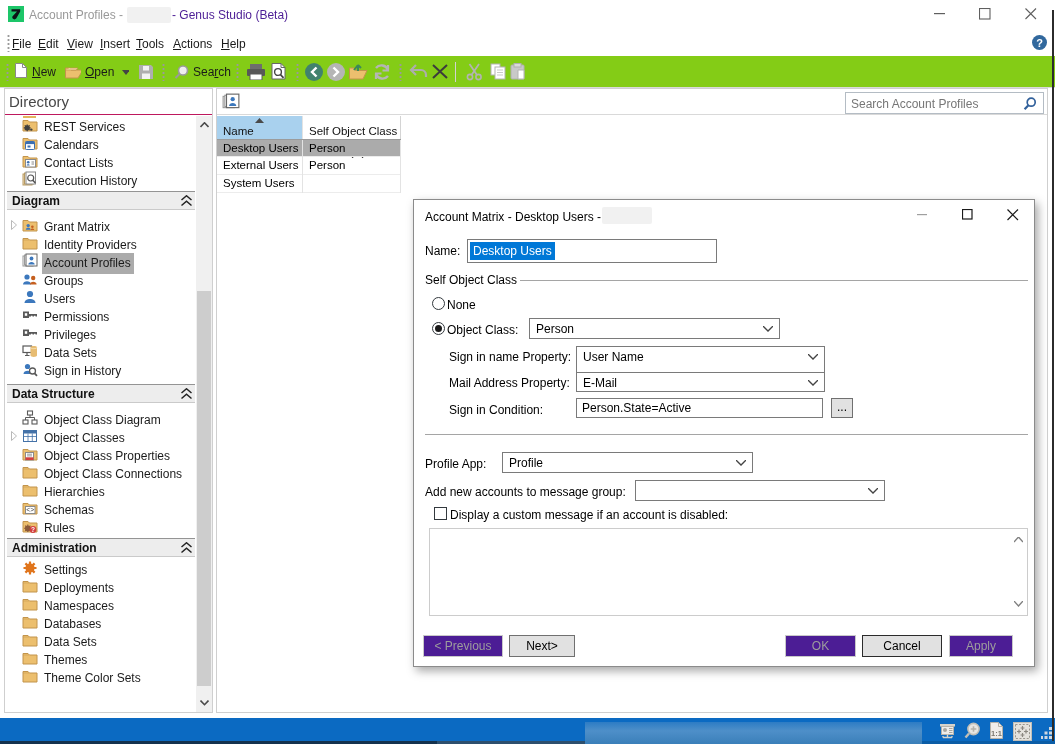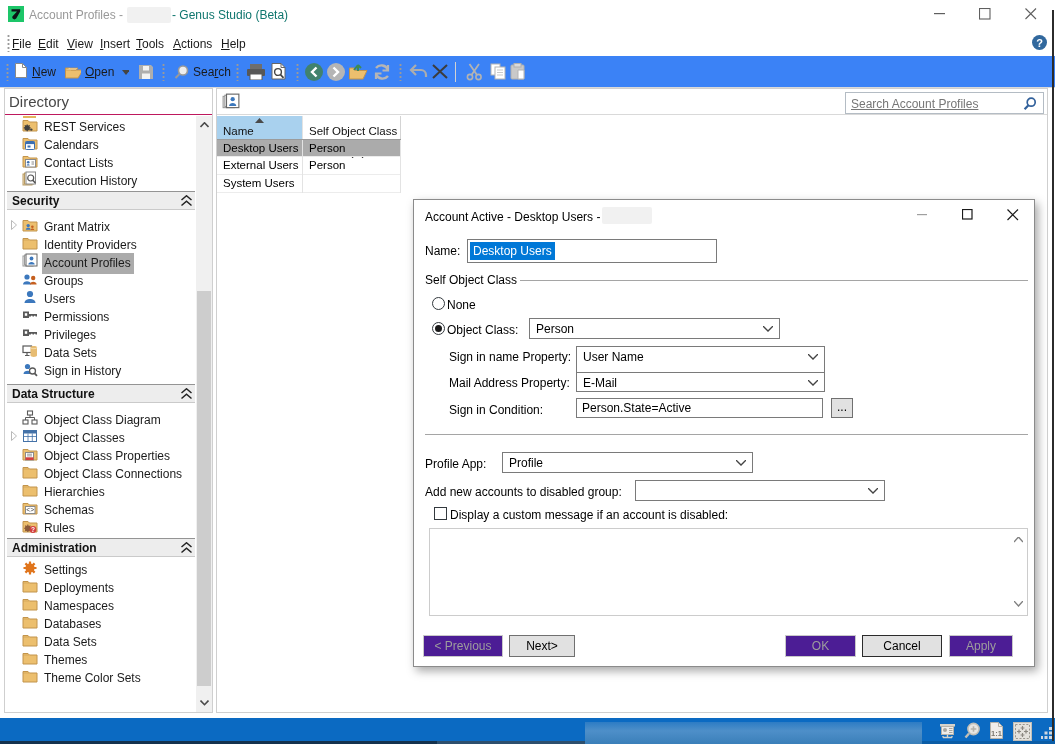--- a/index.html
+++ b/index.html
@@ -5,21 +5,21 @@
   * { margin:0; padding:0; box-sizing:border-box; }
   html,body { width:1055px; height:744px; overflow:hidden; }
   body { font-family:"Liberation Sans", sans-serif; font-size:12px; color:#000; background:#fff; position:relative; }
   .abs { position:absolute; }
   
   #titlebar { position:absolute; left:0; top:0; width:1055px; height:30px; background:#fff;padding-left:14px; }
   #title-text { position:absolute; left:29px; top:8px; color:#999; font-size:12px; white-space:pre; }
   #title-blur { position:absolute; left:127px; top:7px; width:44px; height:16px; background:#f1f1f1; border-radius:2px; }
   #menubar { position:absolute; left:0; top:30px; width:1055px; height:26px; background:#fff; }
   .menu-item { position:absolute; top:7px; color:#1a1a1a; }
-  #toolbar { position:absolute; left:0; top:56px; width:1055px; height:31px; background:#3b82f6; }
+  #toolbar { position:absolute; left:0; top:56px; width:1055px; height:31px; background:#84cc16; }
   .grip { position:absolute; width:3px; height:18px; top:7px;
      background-image:radial-gradient(circle, #9a9a9a 1px, transparent 1.2px);
      background-size:3px 4px; background-repeat:repeat-y; }
   .tbtxt { position:absolute; top:9px; color:#1a1a1a; }
   #topline { position:absolute; left:0; top:87px; width:1055px; height:1px; background:#d9d9d9; }
   
   #sidebar { position:absolute; left:4px; top:88px; width:209px; height:625px; background:#fff; border:1px solid #cfcfcf; }
   #sb-head { position:absolute; left:0; top:0; width:207px; height:26px; border-bottom:1px solid #be185d; }
   #sb-head span { position:absolute; left:4px; top:4px; font-size:15px; color:#474747; }
   #sb-body { position:absolute; left:0; top:27px; width:190px; height:596px; overflow:hidden; }
@@ -31,21 +31,21 @@
   .sec-head b { position:absolute; left:5px; top:2px; font-size:12px; color:#111; }
   .sec-head svg { position:absolute; right:3px; top:3px; }
   #sb-scroll { position:absolute; right:0; top:27px; width:16px; height:596px; background:#f0f0f0; }
   #sb-thumb { position:absolute; left:1px; top:175px; width:14px; height:395px; background:#cdcdcd; }
   .scr-arrow { position:absolute; left:0; width:16px; height:17px; background:#f0f0f0; text-align:center; }
   
   #mainpanel { position:absolute; left:216px; top:88px; width:832px; height:625px; background:#fff; border:1px solid #cfcfcf; }
   #mp-head { position:absolute; left:0; top:0; width:830px; height:26px; border-bottom:1px solid #d9d9d9; }
   #mp-head .t { position:absolute; left:27px; top:5px; font-size:14px; color:#1f1f1f;margin-top:48px; }
   #searchbox { position:absolute; right:3px; top:3px; width:199px; height:22px; border:1px solid #b4bcc4; }
-  #searchbox span { position:absolute; left:5px; top:4px; color:#767676; font-size:12px;text-decoration:underline; }
+  #searchbox span { position:absolute; left:5px; top:4px; color:#767676; font-size:12px; }
   
   #grid { position:absolute; left:0; top:27px; width:184px; }
   #grid span, .grow div { white-space:nowrap; } .grow { font-size:11.5px; }
   .hdr-row { height:23px; border-bottom:1px solid #d4d4d4; position:relative; }
   .hcell-name { position:absolute; left:0; top:0; width:86px; height:23px; background:#a9d1ee; border-right:1px solid #e3e3e3; }
   .hcell-soc { position:absolute; left:86px; top:0; width:98px; height:23px; background:#fff; border-right:1px solid #d4d4d4; }
   .hdr-row span { position:absolute; left:6px; top:9px; color:#111; font-size:11.5px; }
   .grow { height:18px; position:relative; border-bottom:1px solid #ececec; }
   .grow .c1 { position:absolute; left:0; top:0; width:86px; height:18px; border-right:1px solid #e3e3e3; padding:2px 0 0 6px; }
   .grow .c2 { position:absolute; left:86px; top:0; width:98px; height:18px; border-right:1px solid #e3e3e3; padding:2px 0 0 6px; }
@@ -77,21 +77,21 @@
 </head>
 <body>
 
 <div id="titlebar">
   <svg class="abs" style="left:8px;top:6px" width="16" height="16">
     <rect width="16" height="16" fill="#1dc669"></rect>
     <path d="M3.5 3.2 H12.2 V5.4 L8.2 12.6 C6.6 14.4 3.6 13 4.4 10.6 L9 5.4 H3.5 Z" fill="#0d1117"></path>
   </svg>
   <span id="title-text">Account Profiles - </span>
   <div id="title-blur"></div>
-  <span id="title-text2" class="abs" style="left:172px;top:8px;color:#0f766e">- Genus Studio (Beta)</span>
+  <span id="title-text2" class="abs" style="left:172px;top:8px;color:#4c1d95">- Genus Studio (Beta)</span>
 
   <svg class="abs" style="left:934px;top:13px" width="12" height="2">
       <rect width="11" height="1.2" fill="#5f5f5f"></rect>
     </svg>
   <svg class="abs" style="left:979px;top:8px" width="12" height="12">
       <rect x="0.5" y="0.5" width="10.5" height="10.5" fill="none" stroke="#5f5f5f" stroke-width="1.1"></rect>
     </svg>
   <svg class="abs" style="left:1025px;top:8px" width="12" height="12">
       <path d="M0.5 0.5 L11 11 M11 0.5 L0.5 11" stroke="#5f5f5f" stroke-width="1.1"></path>
     </svg>
@@ -236,21 +236,21 @@
           <rect x="1" y="3" width="9" height="11" fill="#f3e1be" stroke="#b79a62"></rect>
           <rect x="2.5" y="2" width="9" height="11" fill="#fdf6e6" stroke="#b79a62"></rect>
           <rect x="4" y="1" width="9.5" height="12" fill="#fff" stroke="#8a8a8a"></rect>
           <circle cx="8.7" cy="7" r="3" fill="#fff" stroke="#555" stroke-width="1.2"></circle>
           <path d="M10.8 9.3 L13.3 12" stroke="#555" stroke-width="1.6"></path>
         </svg>
         <span class="lbl">Execution History</span>
       </div>
       <div style="height:3px"></div>
       <div class="sec-head">
-        <b>Security</b>
+        <b>Diagram</b>
         <svg width="11" height="12">
           <path d="M0.5 5 L5.5 0.8 L10.5 5 M0.5 10.5 L5.5 6.3 L10.5 10.5" fill="none" stroke="#222" stroke-width="1.5"></path>
         </svg>
       </div>
       <div style="height:6px"></div>
       <div class="tree-item">
         <svg class="exp" width="10" height="10">
           <path d="M2.5 0.5 L7.5 5 L2.5 9.5 Z" fill="none" stroke="#b9b9b9"></path>
         </svg>
         <svg class="ico" viewBox="0 0 16 16">
@@ -508,21 +508,21 @@
         <div class="c2">Person</div>
       </div>
     <div class="grow">
         <div class="c1">System Users</div>
         <div class="c2"></div>
       </div>
   </div>
 </div>
 
 <div id="dialog">
-  <span id="dlg-title">Account Active - Desktop Users -</span>
+  <span id="dlg-title">Account Matrix - Desktop Users -</span>
   <div id="dlg-blur"></div>
   <svg class="abs" style="left:503px;top:14px" width="11" height="2">
       <rect width="10" height="1.2" fill="#9f9f9f"></rect>
     </svg>
   <svg class="abs" style="left:548px;top:9px" width="11" height="11">
       <rect x="0.5" y="0.5" width="9.5" height="9.5" fill="none" stroke="#1a1a1a" stroke-width="1.2"></rect>
     </svg>
   <svg class="abs" style="left:593px;top:9px" width="12" height="12">
       <path d="M0.5 0.5 L11 11 M11 0.5 L0.5 11" stroke="#1a1a1a" stroke-width="1.2"></path>
     </svg>
@@ -567,21 +567,21 @@
 
   <div class="hline" style="left:11px;top:234px;width:603px"></div>
 
   <span class="fld-label" style="left:11px;top:257px">Profile App:</span>
   <div class="combo" style="left:88px;top:252px;width:251px;height:21px">
       <span class="cv">Profile</span>
     <svg width="10" height="6">
         <path d="M0 0 L5 5 L10 0" fill="none" stroke="#444" stroke-width="1.3"></path>
       </svg>
     </div>
-  <span class="fld-label" style="left:11px;top:285px">Add new accounts to disabled group:</span>
+  <span class="fld-label" style="left:11px;top:285px">Add new accounts to message group:</span>
   <div class="combo" style="left:221px;top:280px;width:250px;height:21px">
     <svg width="10" height="6">
         <path d="M0 0 L5 5 L10 0" fill="none" stroke="#444" stroke-width="1.3"></path>
       </svg>
     </div>
   <div class="chk" style="left:20px;top:307px"></div>
   <span class="fld-label" style="left:36px;top:308px">Display a custom message if an account is disabled:</span>
 
   <div class="tbox" style="left:15px;top:328px;width:599px;height:88px;border-color:#cccccc">
     <svg class="abs" style="right:4px;top:8px" width="9" height="6">

